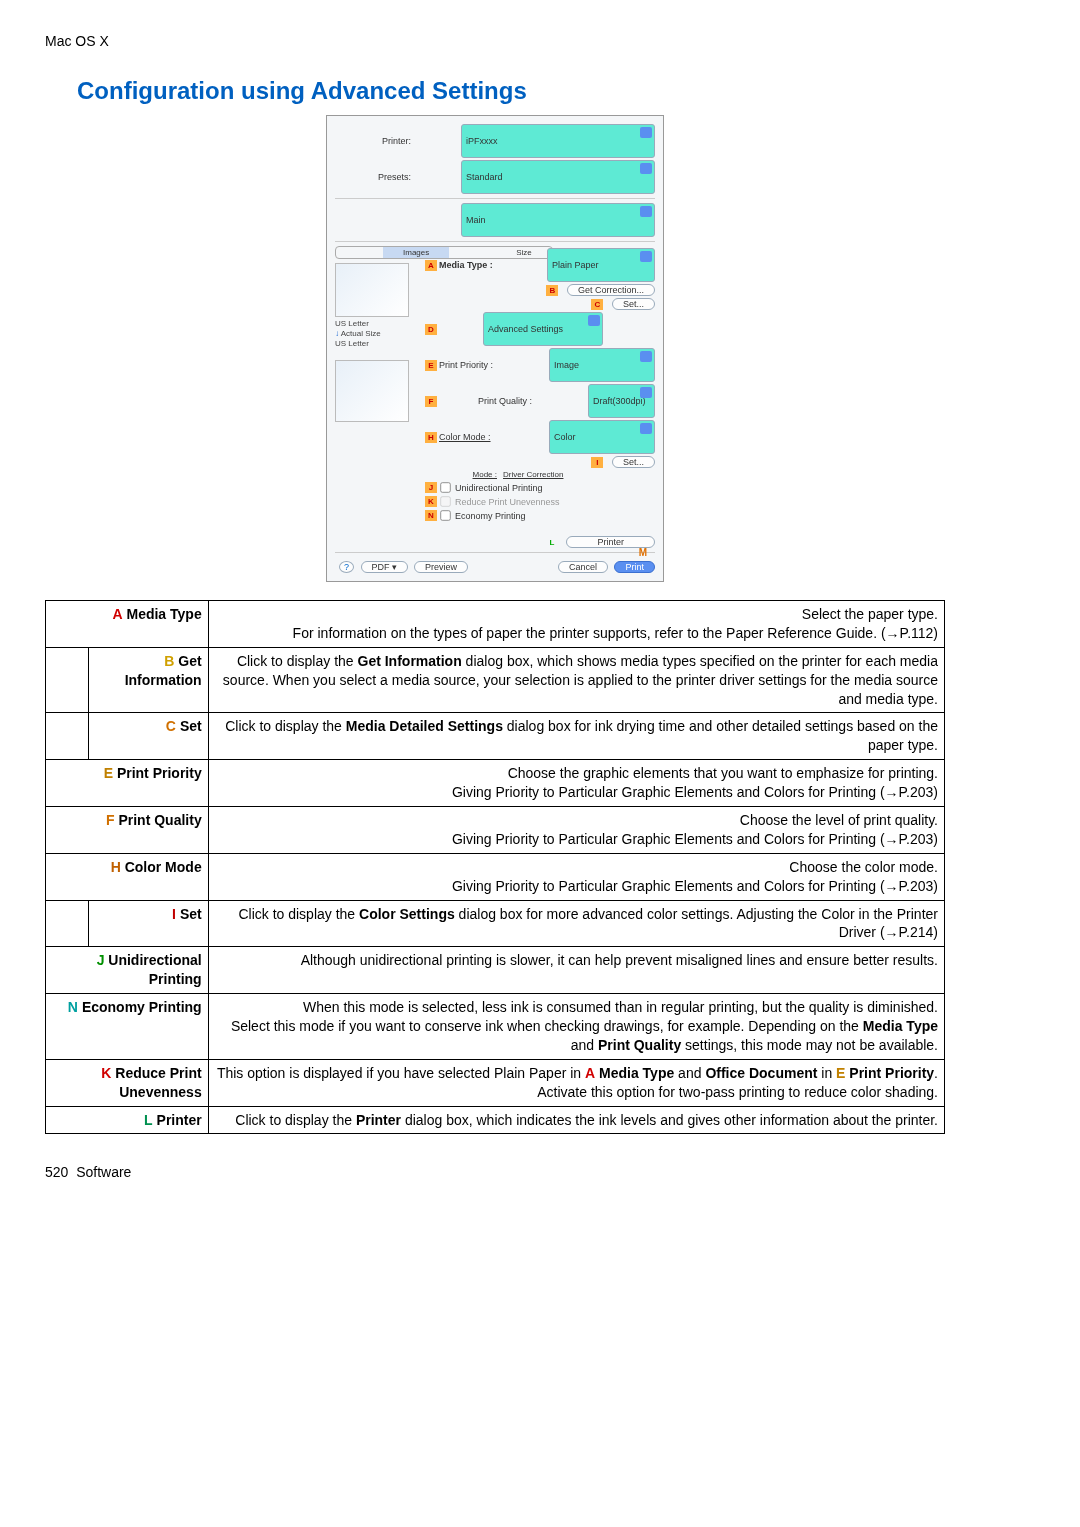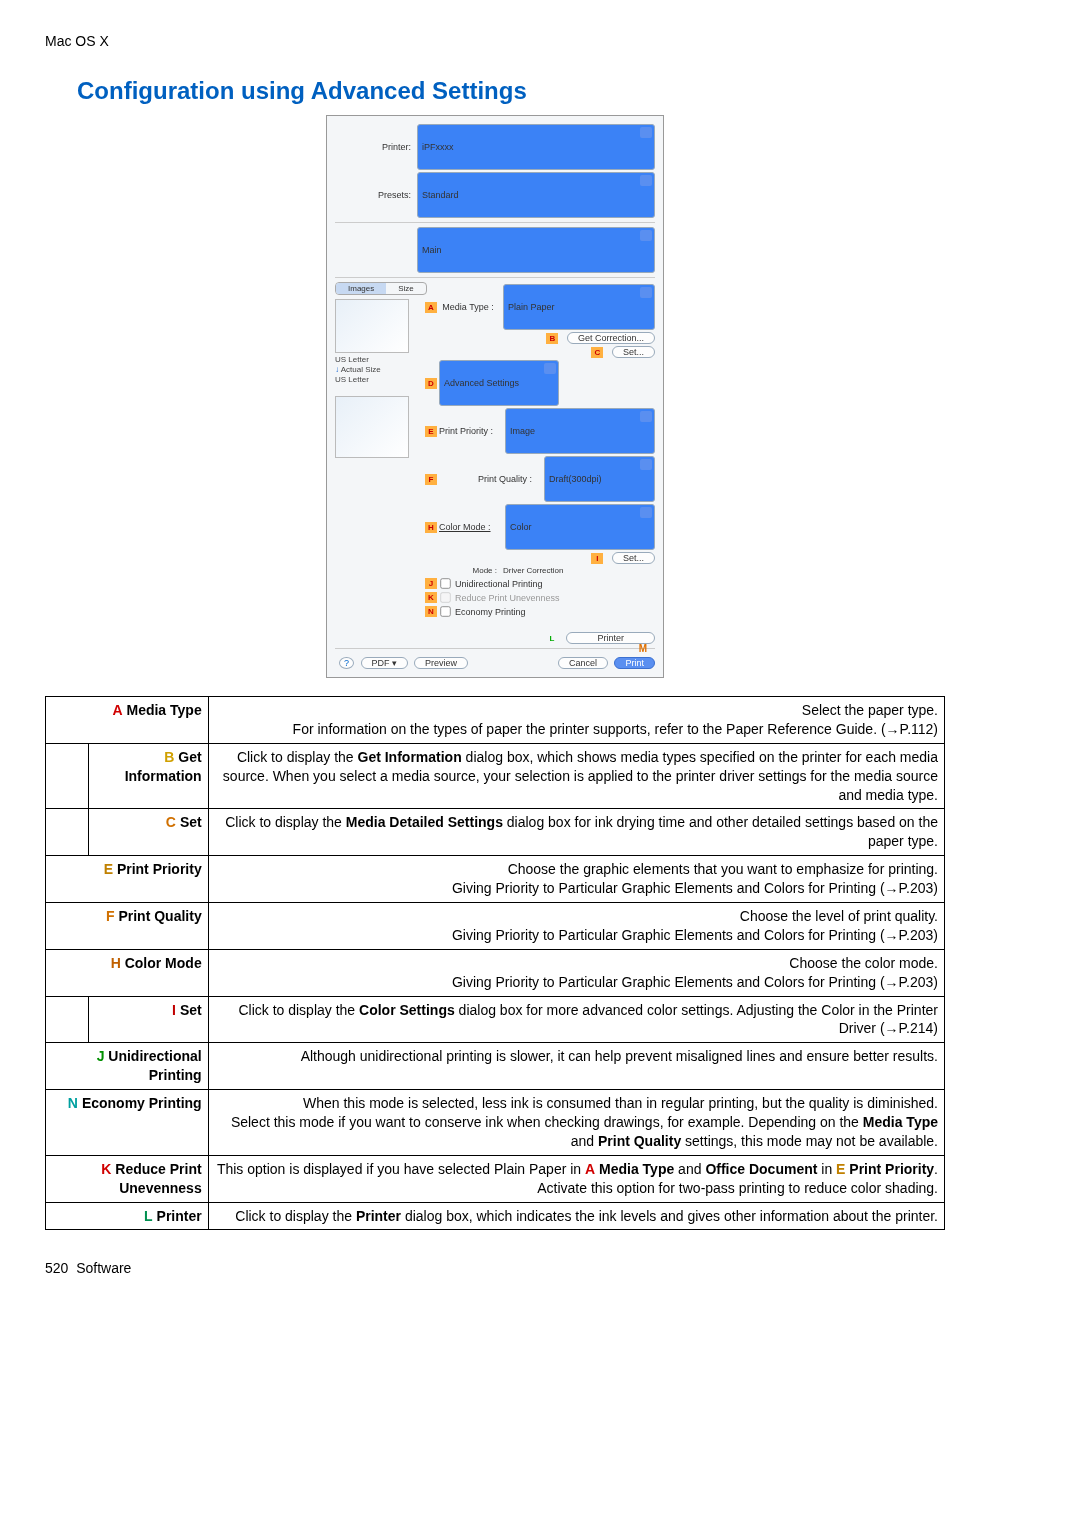--- a/index.html
+++ b/index.html
@@ -26,29 +26,29 @@
     width: 320px;
     margin: 6px auto 18px auto;
     border: 1px solid #999;
     background: #f4f6f8;
     padding: 6px 8px 8px 8px;
     font-size: 9px;
     color: #333;
   }
   .dlg-row { display:flex; align-items:center; margin:2px 0; }
   .dlg-lbl { width:76px; text-align:right; padding-right:6px; color:#333; }
-  .dlg-select { flex:1; background:#3b82f6; border:1px solid #9ab; border-radius:3px; padding:17px 4px; position:relative; }
+  .dlg-select { flex:1; background:#5eead4; border:1px solid #9ab; border-radius:3px; padding:11px 4px; position:relative;margin-left:44px; }
   .dlg-select::after { content:""; position:absolute; right:2px; top:2px; width:12px; height:11px; background:#5a8ff0; border-radius:2px; }
   .dlg-marker { display:inline-block; width:12px; height:11px; background:#ffb040; color:#c00; font-weight:bold; font-size:8px; text-align:center; line-height:11px; margin-right:2px; }
   .dlg-btn { display:inline-block; border:1px solid #9ab; border-radius:8px; padding:0 10px; background:#fdfdfd; font-size:9px; margin-left:4px;}
   .dlg-hr { border:0; border-top:1px solid #ccc; margin:4px 0;}
   .dlg-sidebar { width:90px; }
   .dlg-main { display:flex; }
   .dlg-tabs { display:flex; border:1px solid #aaa; border-radius:4px; overflow:hidden; margin-bottom:4px; width:fit-content;}
-  .dlg-tab { padding:1px 12px; font-size:8px;}
+  .dlg-tab { padding:1px 20px; font-size:8px;margin-left:47px;}
   .dlg-tab.active { background:#c7d9f2;}
   .dlg-check { display:flex; align-items:center; margin:1px 0;}
   .dlg-check input { margin:0 3px 0 0; transform:scale(0.8);}
   .dlg-footer { display:flex; justify-content:space-between; align-items:center; margin-top:8px;}
   .dlg-footer .dlg-btn.print { background:#5a8ff0; color:#fff; border-color:#3a6fd0;}
   .green-l { color:#0a0;}
   .orange-m { color:#e07000; position:absolute; right:-14px; font-weight:bold; font-size:10px; }
   .dlg-preview { width:72px; height:52px; border:1px solid #bbb; margin:4px 0 2px 0; background:linear-gradient(135deg,#e8f0f8,#fff);}
   .dlg-side-txt { font-size:8px; color:#444; margin:1px 0;}
   .actual-star { color:#1060d0; font-weight:bold;}
@@ -112,21 +112,21 @@
       </div>
       <div class="dlg-preview"></div>
       <div class="dlg-side-txt">US Letter</div>
       <div class="dlg-side-txt"><span class="actual-star">↓</span> <span>Actual Size</span></div>
       <div class="dlg-side-txt">US Letter</div>
       <div class="dlg-preview" style="height:60px;margin-top:12px;"></div>
     </div>
     <div style="flex:1;">
       <div class="dlg-row">
         <span class="dlg-marker">A</span>
-        <span class="dlg-lbl" style="width:58px;text-align:center;">Media Type :</span>
+        <span class="dlg-lbl" style="width:58px;text-align:left;font-weight:bold;">Media Type :</span>
         <div class="dlg-select">Plain Paper</div>
       </div>
       <div style="text-align:right;margin:2px 0;">
         <span class="dlg-marker">B</span>
         <span class="dlg-btn">Get Correction...</span>
       </div>
       <div style="text-align:right;margin:2px 0;">
         <span class="dlg-marker">C</span>
         <span class="dlg-btn">Set...</span>
       </div>
@@ -146,21 +146,21 @@
       </div>
       <div class="dlg-row">
         <span class="dlg-marker">H</span>
         <span class="dlg-lbl" style="width:60px;text-align:left;text-decoration:underline;">Color Mode :</span>
         <div class="dlg-select">Color</div>
       </div>
       <div style="text-align:right;margin:2px 0;">
         <span class="dlg-marker">I</span>
         <span class="dlg-btn">Set...</span>
       </div>
-      <div class="dlg-row" style="font-size:8px;">
+      <div class="dlg-row" style="font-size:8px;text-decoration:underline;">
         <span class="dlg-lbl" style="width:72px;">Mode :</span>
         <span>Driver Correction</span>
       </div>
       <div class="dlg-check">
           <span class="dlg-marker">J</span>
           <input type="checkbox" style="">
           <span>Unidirectional Printing</span>
         </div>
       <div class="dlg-check">
           <span class="dlg-marker">K</span>

